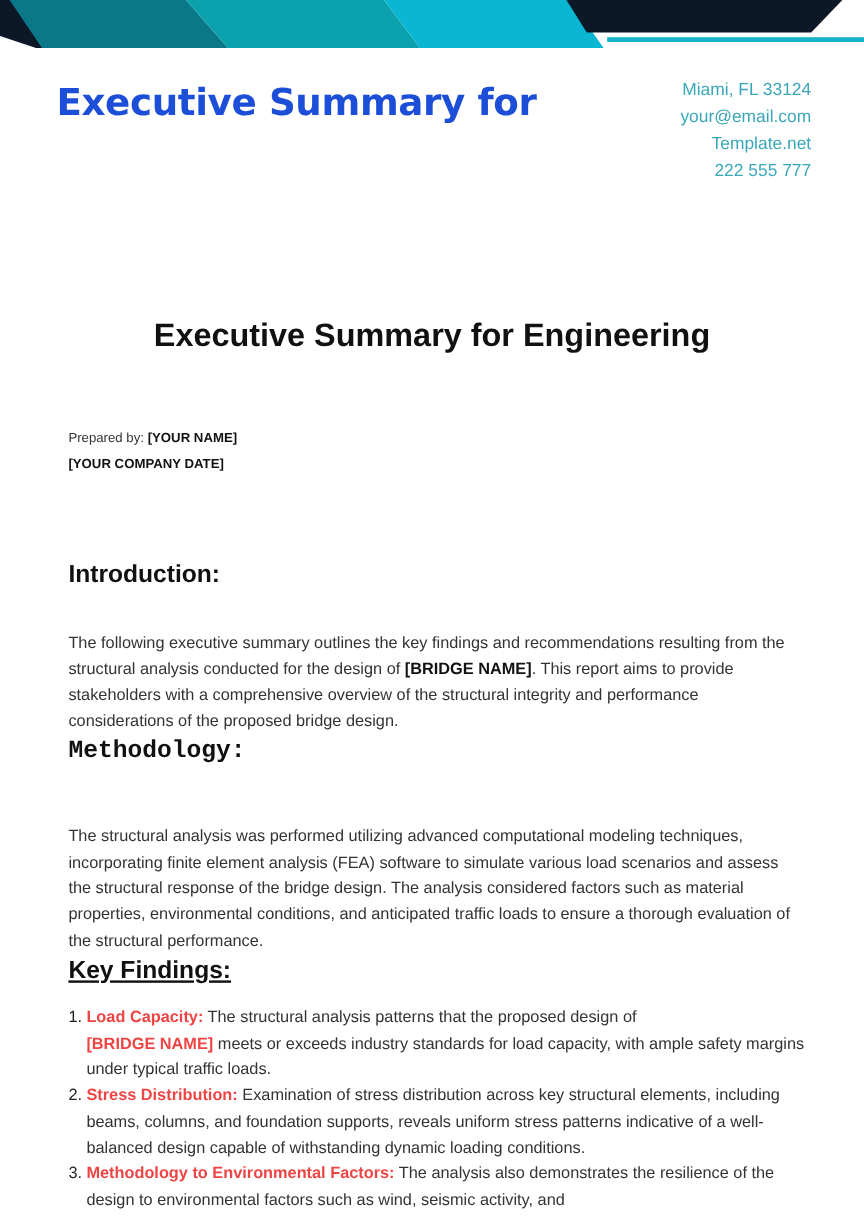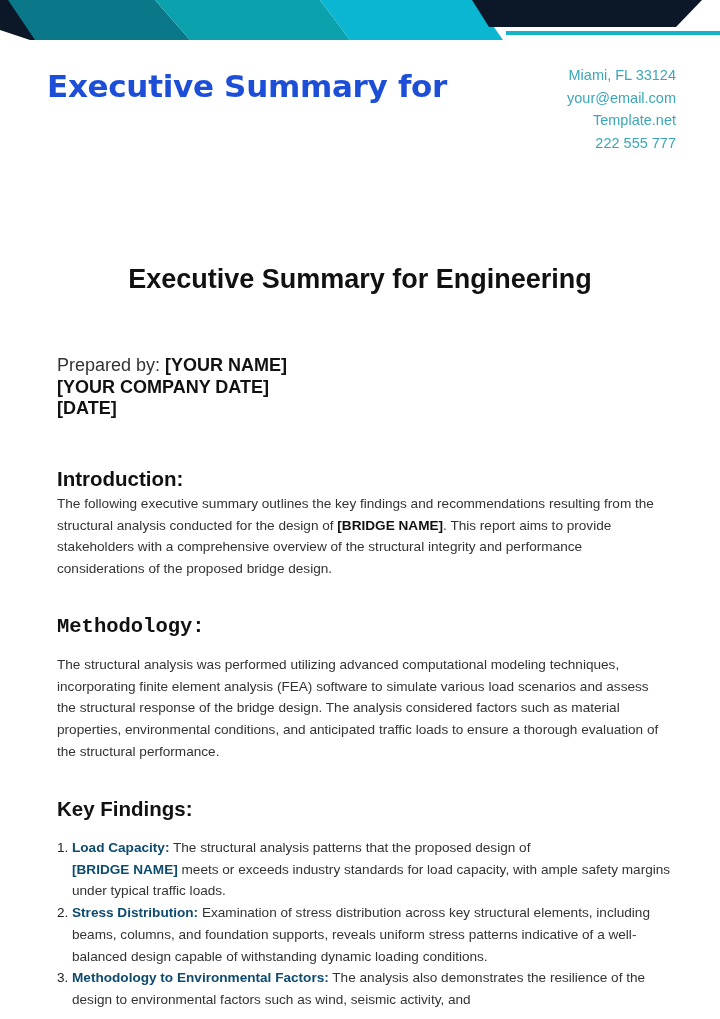--- a/index.html
+++ b/index.html
@@ -24,42 +24,42 @@
     .doc-title {
       position: absolute; left: 60px; width: 600px; top: 250px;
       text-align: center; font-size: 27px; line-height: 34px;
       font-weight: 700; color: #111;
       font-family: "Liberation Sans", sans-serif;
       margin-top: 12px;
     }
 
     .prepared {
       position: absolute; left: 57px; top: 355px;
-      font-size: 18px; line-height: 21.5px; color: #333;
+      font-size: 11px; line-height: 21.5px; color: #333;
     }
     .prepared b { color: #111; }
 
     .section-h {
       position: absolute; left: 57px;
       font-size: 20.5px; font-weight: 700; color: #111;
     }
     .para {
       position: absolute; left: 57px; width: 610px;
-      font-size: 13.6px; line-height: 21.7px; color: #333;
+      font-size: 13.6px; line-height: 21.7px; color: #333; margin-top: 32px;
     }
     .para b { color: #111; }
 
     .findings {
       position: absolute; left: 57px; top: 837px; width: 615px;
       font-size: 13.6px; line-height: 21.7px; color: #333;
     }
     .finding { display: flex; }
     .finding .num { width: 15px; flex: none; color: #222; }
     .finding .body { flex: 1; }
-    .finding .body b { color: #0c4a6e; }
+    .finding .body b { color: #ef4444; }
   </style>
 </head>
 <body>
 
 <svg class="header-band" viewBox="0 0 720 45" width="720" height="45">
   <polygon points="0,0 26,0 50,40 30,40 0,30" fill="#0c1828"></polygon>
   <polygon points="8,0 155,0 190,40 35,40" fill="#0b7889"></polygon>
   <polygon points="155,0 320,0 350,40 190,40" fill="#0ba2ad"></polygon>
   <polygon points="320,0 475,0 503,40 350,40" fill="#0bb6d2"></polygon>
   <polygon points="472,0 702,0 676,27 489,27" fill="#0c1828"></polygon>
@@ -77,30 +77,29 @@
   <div>222 555 777</div>
 </div>
 
 <div class="doc-title">
   <div>Executive Summary for Engineering</div>
 </div>
 
 <div class="prepared">
   <div><span>Prepared by: </span><b>[YOUR NAME]</b></div>
   <div><b>[YOUR COMPANY DATE]</b></div>
-  <div><b>[DATE]</b></div>
 </div>
 
 <h2 class="section-h" style="top:453px;margin-top:14px;">Introduction:</h2>
 <p class="para" style="top:493px;"><span>The following executive summary outlines the key findings and recommendations resulting from the structural analysis conducted for the design of </span><b>[BRIDGE NAME]</b><span>. This report aims to provide stakeholders with a comprehensive overview of the structural integrity and performance considerations of the proposed bridge design.</span></p>
 
 <h2 class="section-h" style="top:615px;font-family:Liberation Mono, monospace;">Methodology:</h2>
 <p class="para" style="top:654px;">The structural analysis was performed utilizing advanced computational modeling techniques, incorporating finite element analysis (FEA) software to simulate various load scenarios and assess the structural response of the bridge design. The analysis considered factors such as material properties, environmental conditions, and anticipated traffic loads to ensure a thorough evaluation of the structural performance.</p>
 
-<h2 class="section-h" style="top:797px;">Key Findings:</h2>
+<h2 class="section-h" style="top:797px;text-decoration:underline;">Key Findings:</h2>
 
 <div class="findings">
   <div class="finding">
     <span class="num">1.</span>
     <span class="body"><b>Load Capacity:</b><span> The structural analysis patterns that the proposed design of </span><br><b>[BRIDGE NAME]</b><span> meets or exceeds industry standards for load capacity, with ample safety margins under typical traffic loads.</span></span>
   </div>
   <div class="finding">
     <span class="num">2.</span>
     <span class="body"><b>Stress Distribution:</b><span> Examination of stress distribution across key structural elements, including beams, columns, and foundation supports, reveals uniform stress patterns indicative of a well-balanced design capable of withstanding dynamic loading conditions.</span></span>
   </div>

